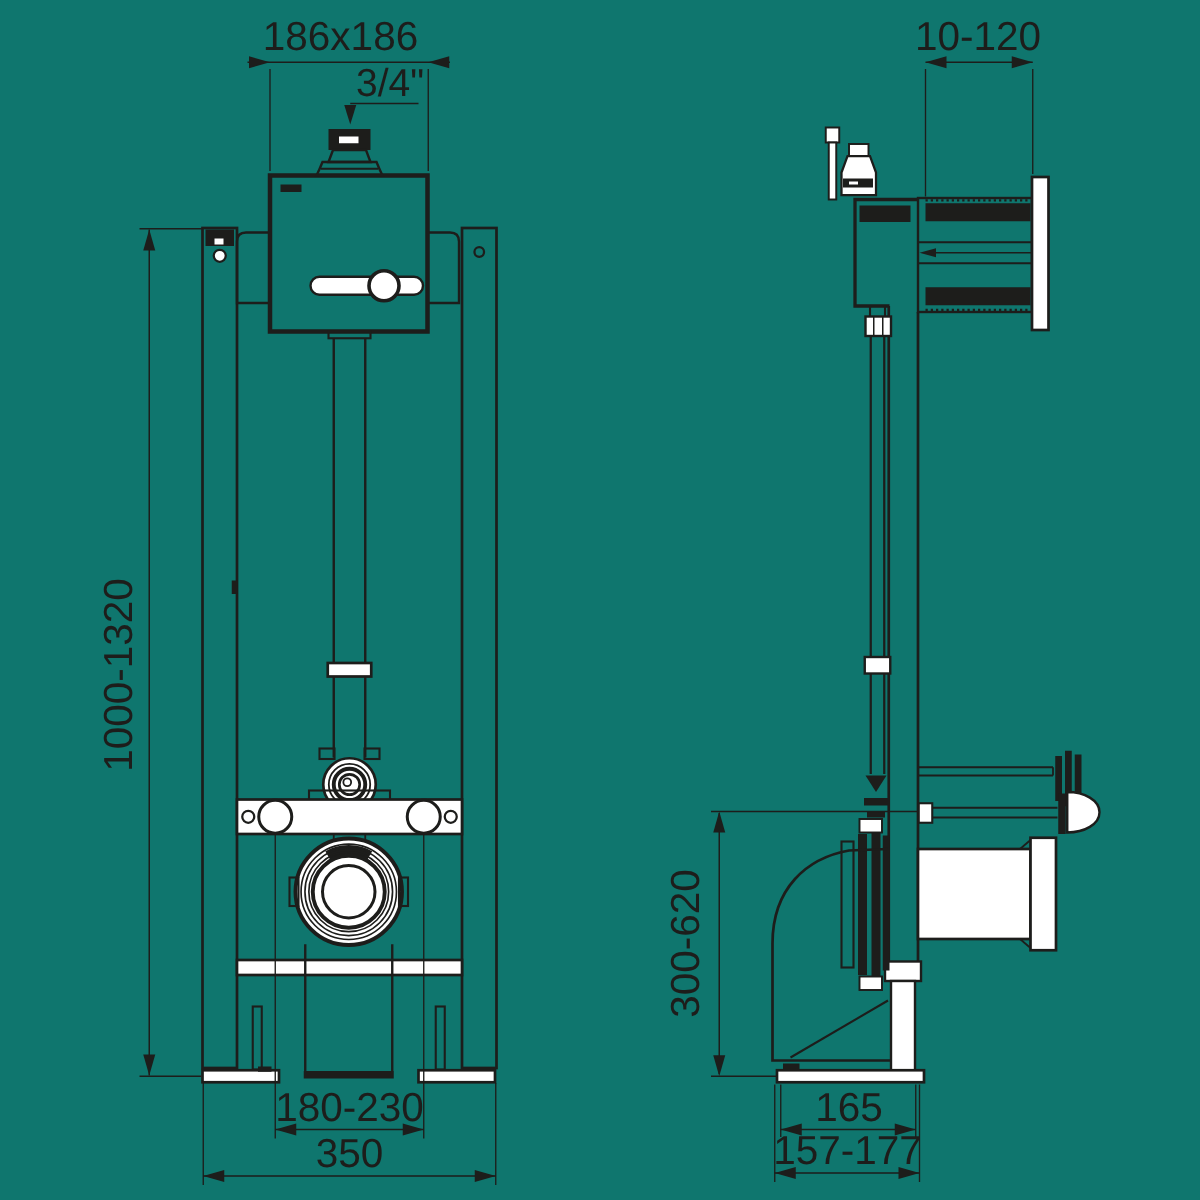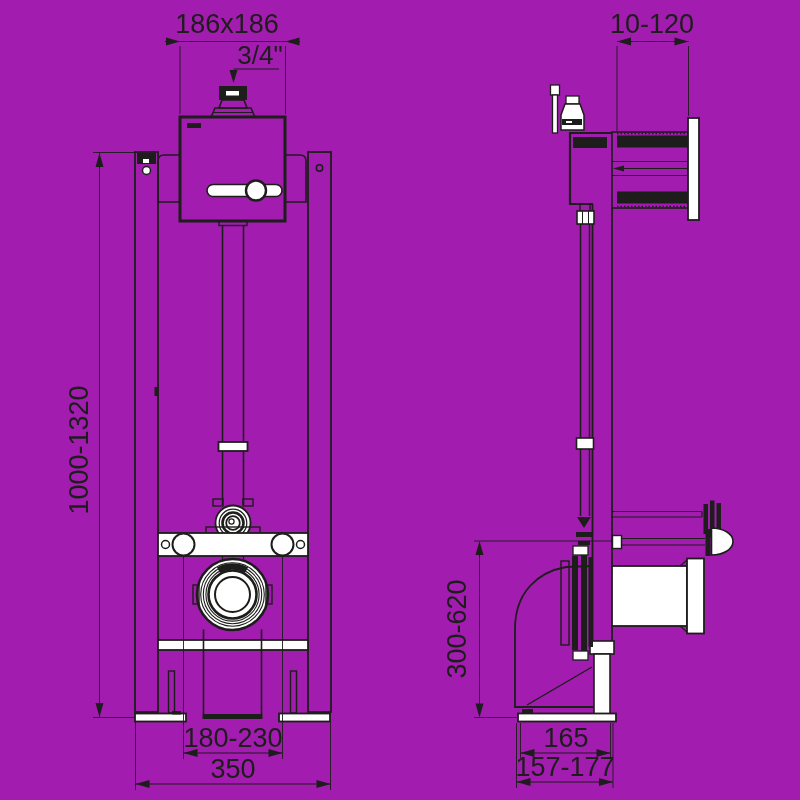--- a/index.html
+++ b/index.html
@@ -1,16 +1,16 @@
 <!DOCTYPE html>
 <html><head>
 <meta charset="utf-8">
 <style>
   html,body{margin:0;padding:0;background:#ffffff;}
-  .stage{width:800px;height:800px;background:#a21caf;position:relative;overflow:hidden;}
+  .stage{width:800px;height:800px;background:#0f766e;position:relative;overflow:hidden;}
   svg{display:block;}
   .dim-text{font-family:"Liberation Sans",sans-serif;font-size:27px;fill:#1d1d1b;}
   .dim-text-small{font-family:"Liberation Sans",sans-serif;font-size:26px;fill:#1d1d1b;}
 </style>
 </head>
 <body>
 
 <div class="stage">
 <svg width="800" height="800" viewBox="0 0 800 800">
 

